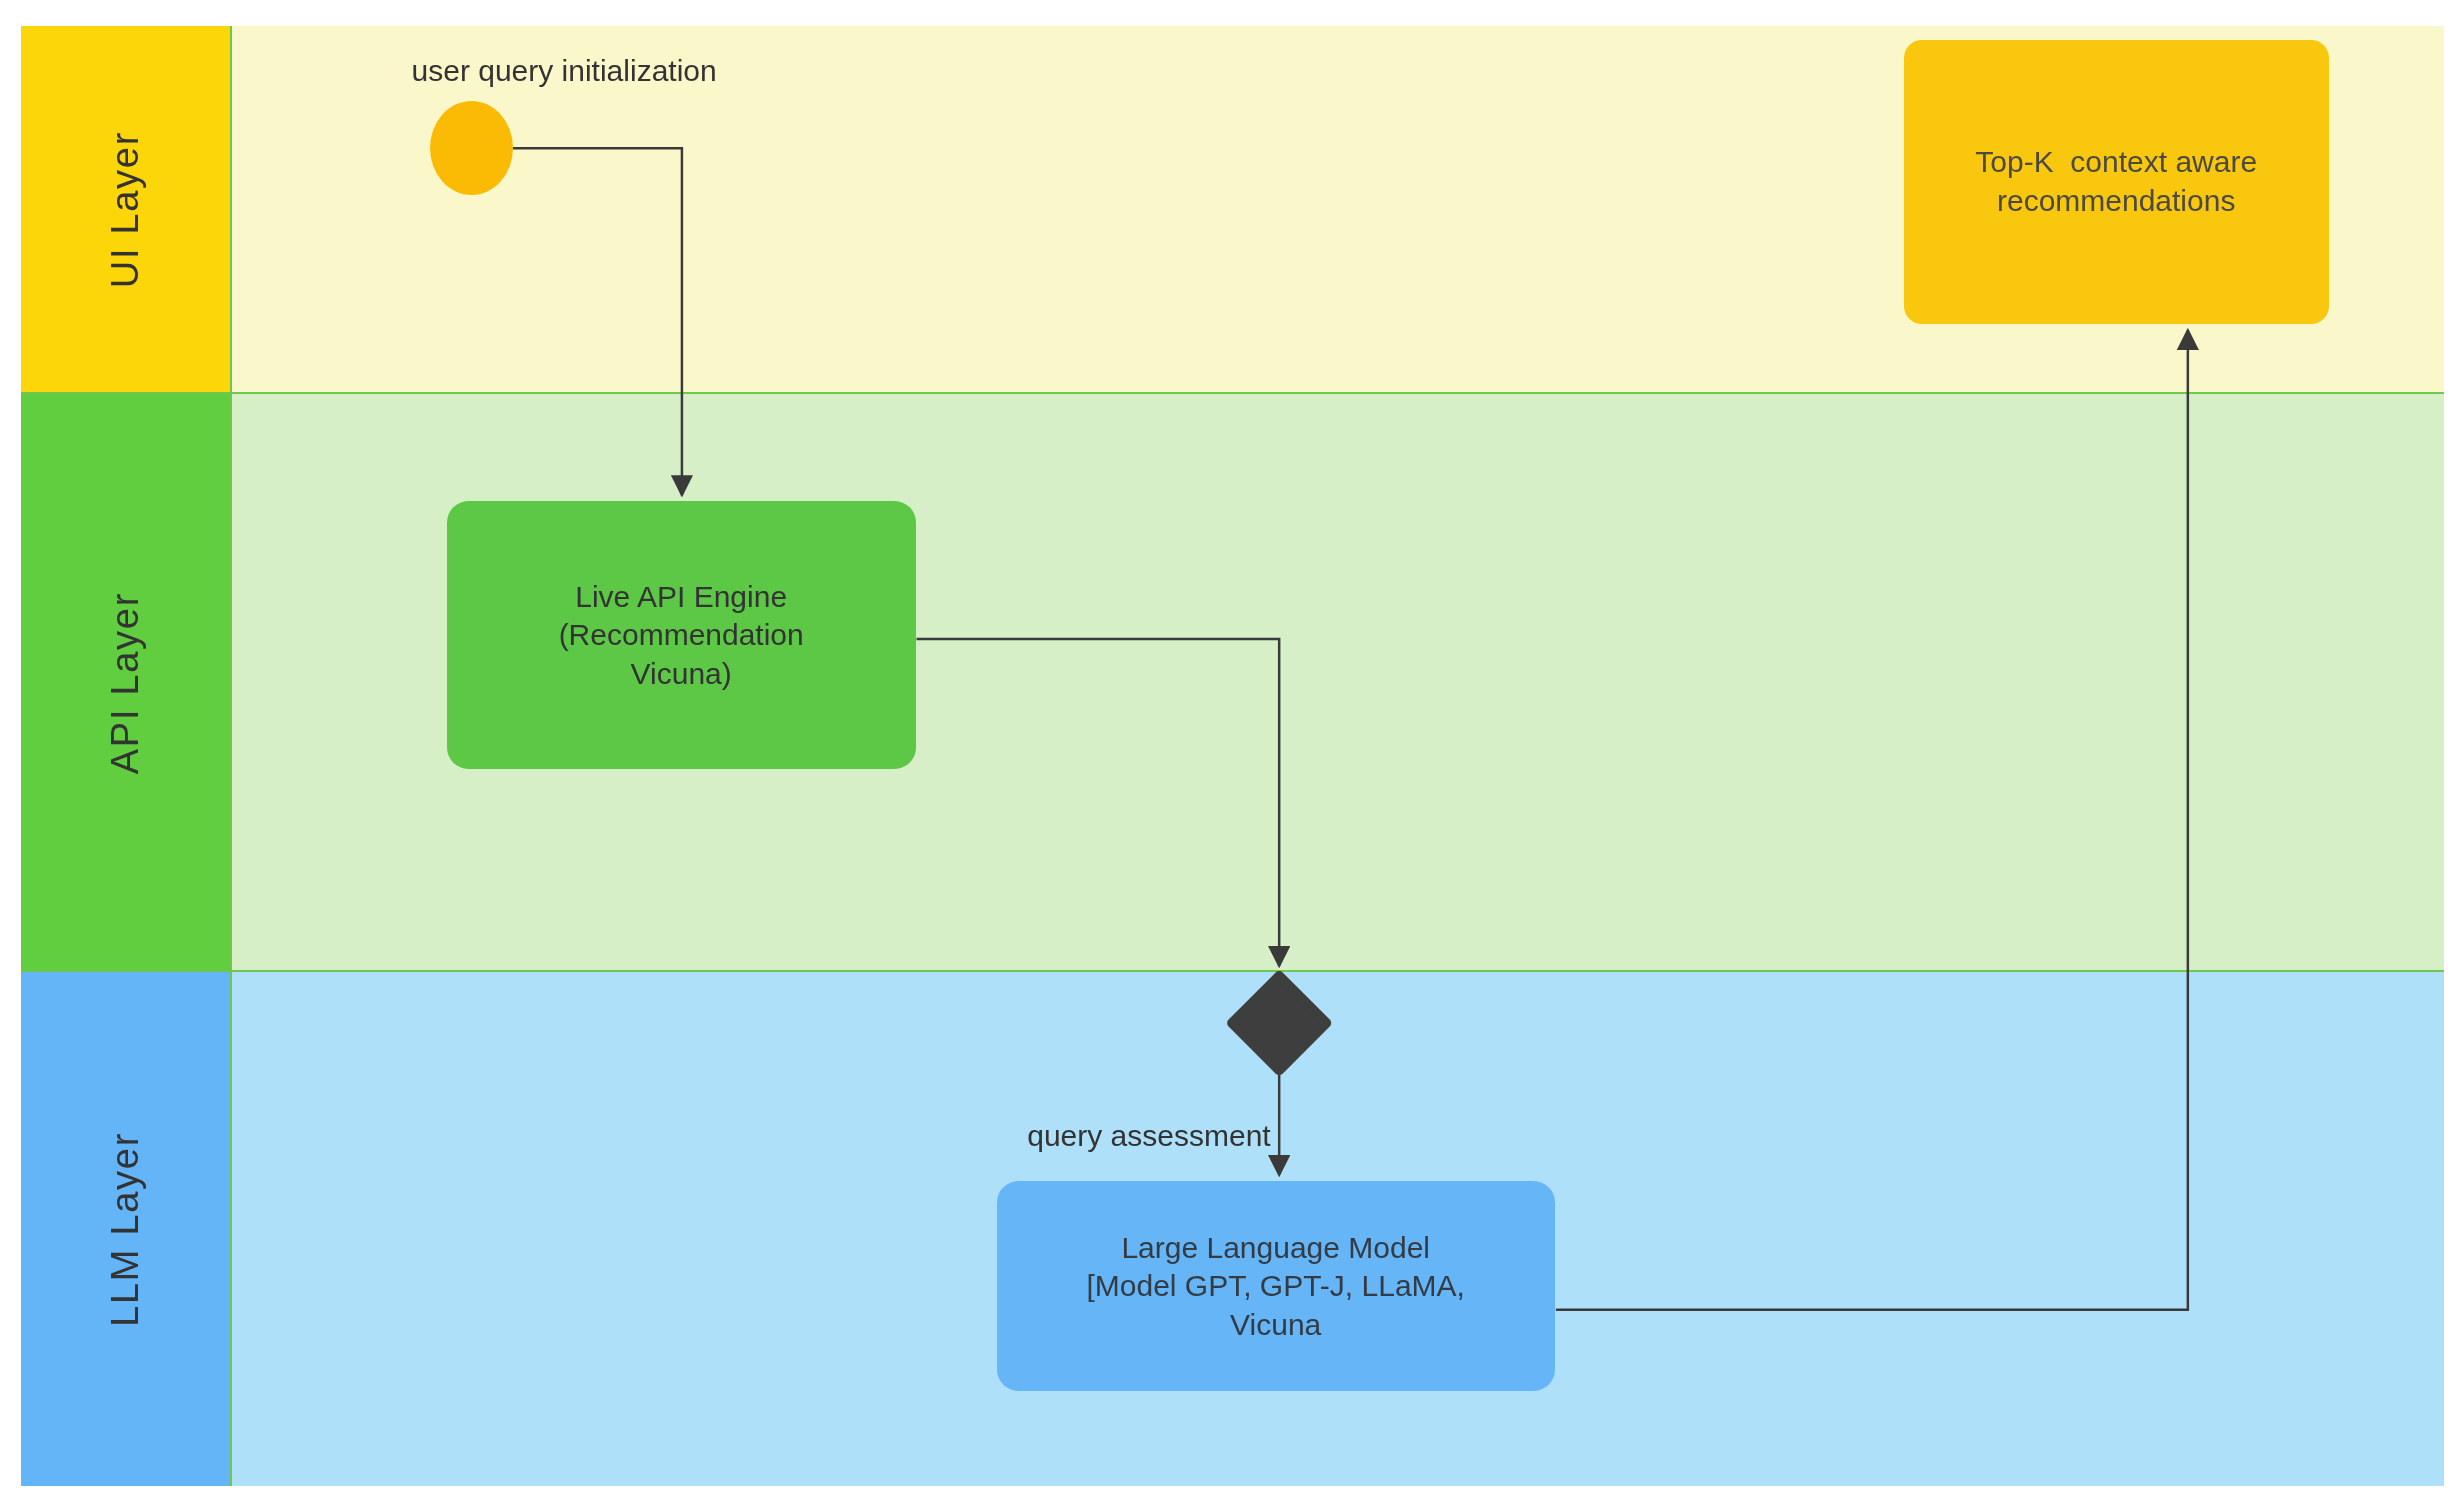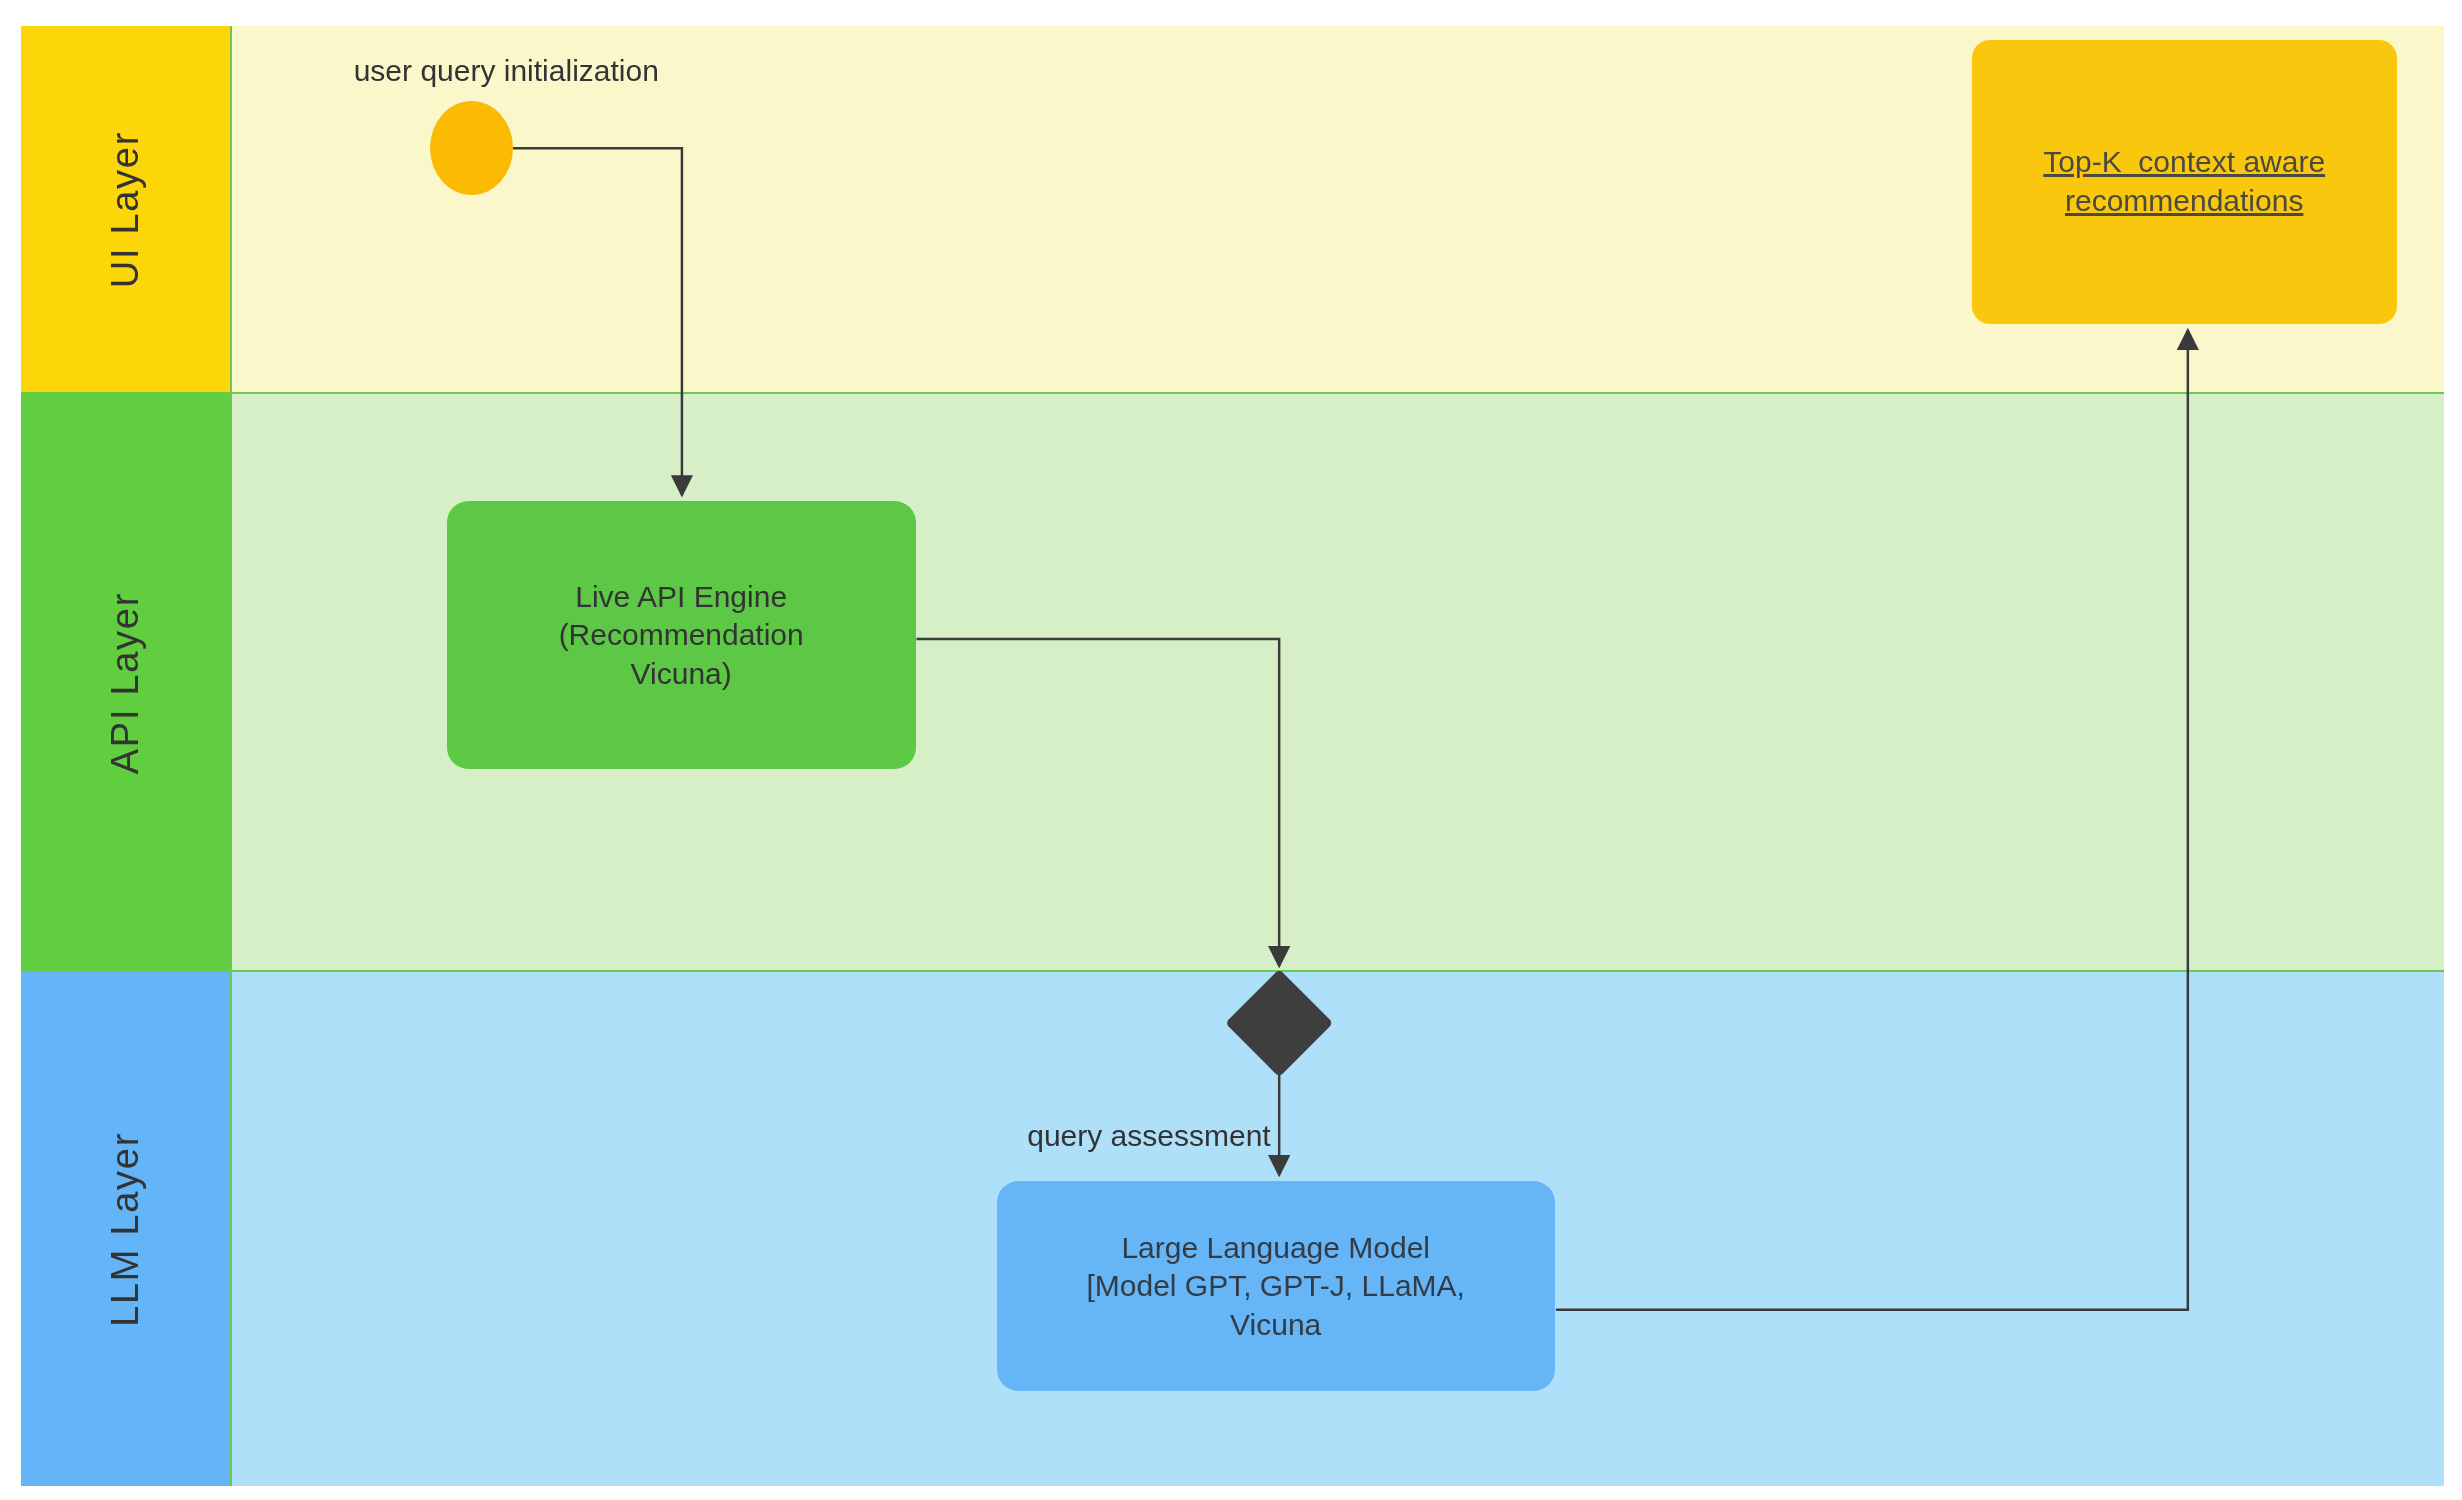--- a/index.html
+++ b/index.html
@@ -49,41 +49,40 @@
   .start-circle {
     position: absolute;
     left: 409px; top: 75px;
     width: 83px; height: 94px;
     border-radius: 50%;
   }
   .start-label {
     position: absolute;
     left: 333px; top: 28px;
     width: 363px;
-    text-align: left;
+    text-align: right;
     font-size: 30px;
     color: #333333;
   }
   .box-api {
     left: 426px; top: 475px;
     width: 469px; height: 268px;
     border-radius: 21.5px;
   }
   .box-llm {
     left: 976px; top: 1155px;
     width: 558px; height: 210px;
     border-radius: 21.5px;
     color: #333b44;
   }
   .box-output {
-    left: 1951px; top: 13.2px;
+    left: 1883px; top: 13.2px;
     width: 425px; height: 284px;
     border-radius: 18px;
     color: #4c4a40;
-    text-decoration: underline;
   }
   .qa-label {
     position: absolute;
     left: 944px; top: 1080px;
     width: 306px;
     text-align: right;
     font-size: 30px;
     color: #333333;
     margin-top: 13px;
   }

